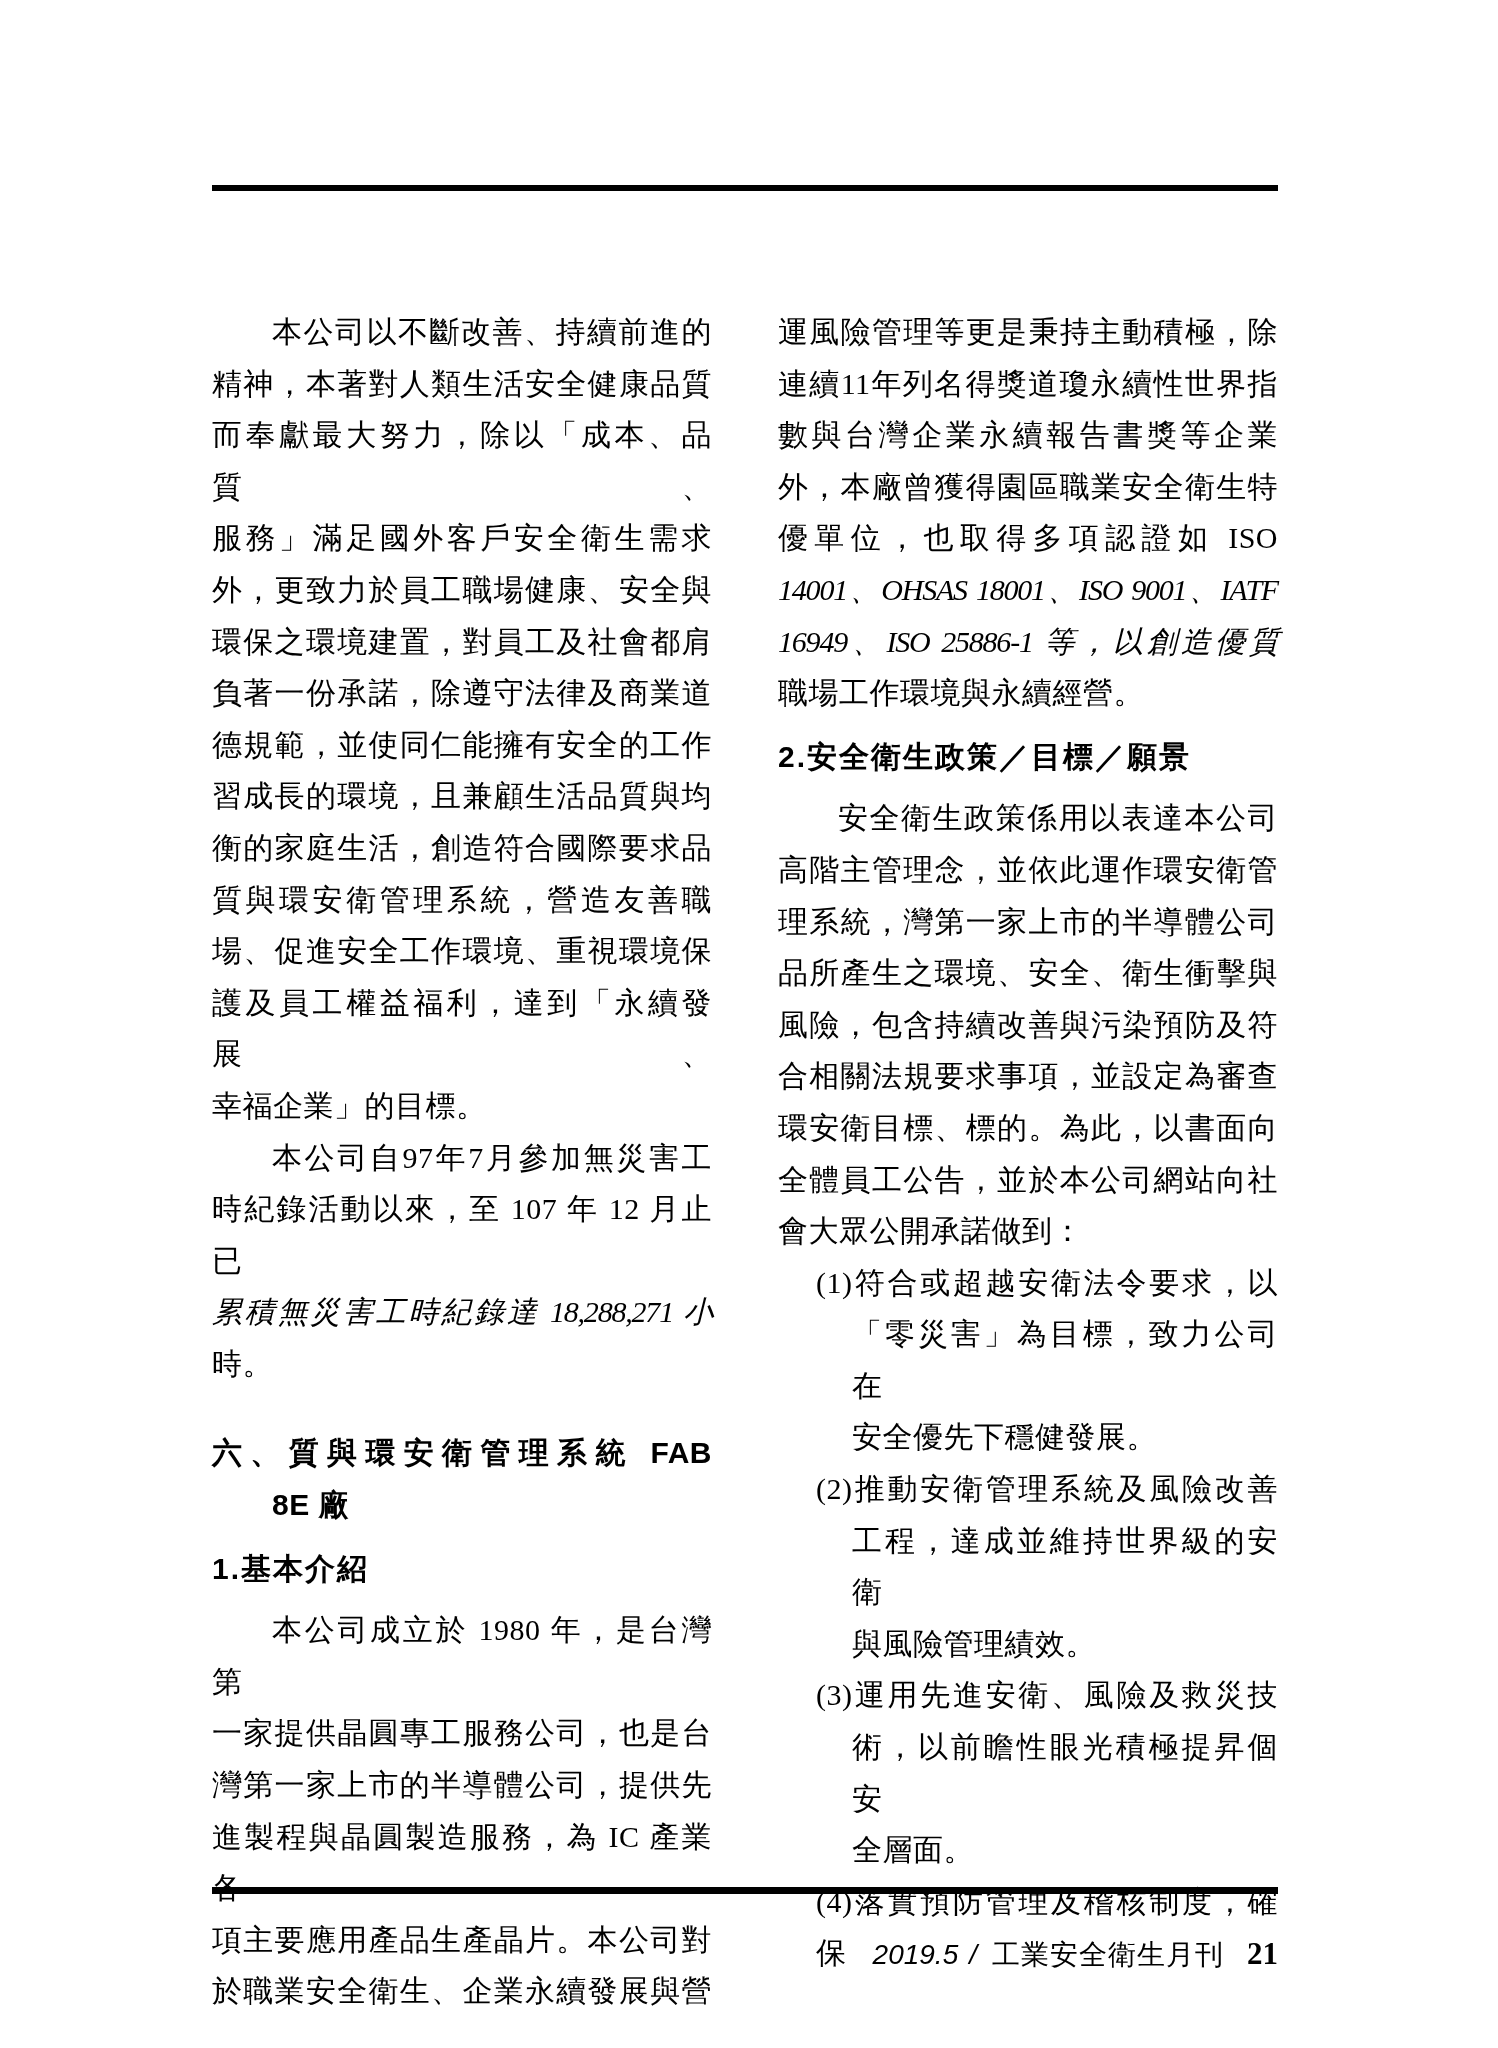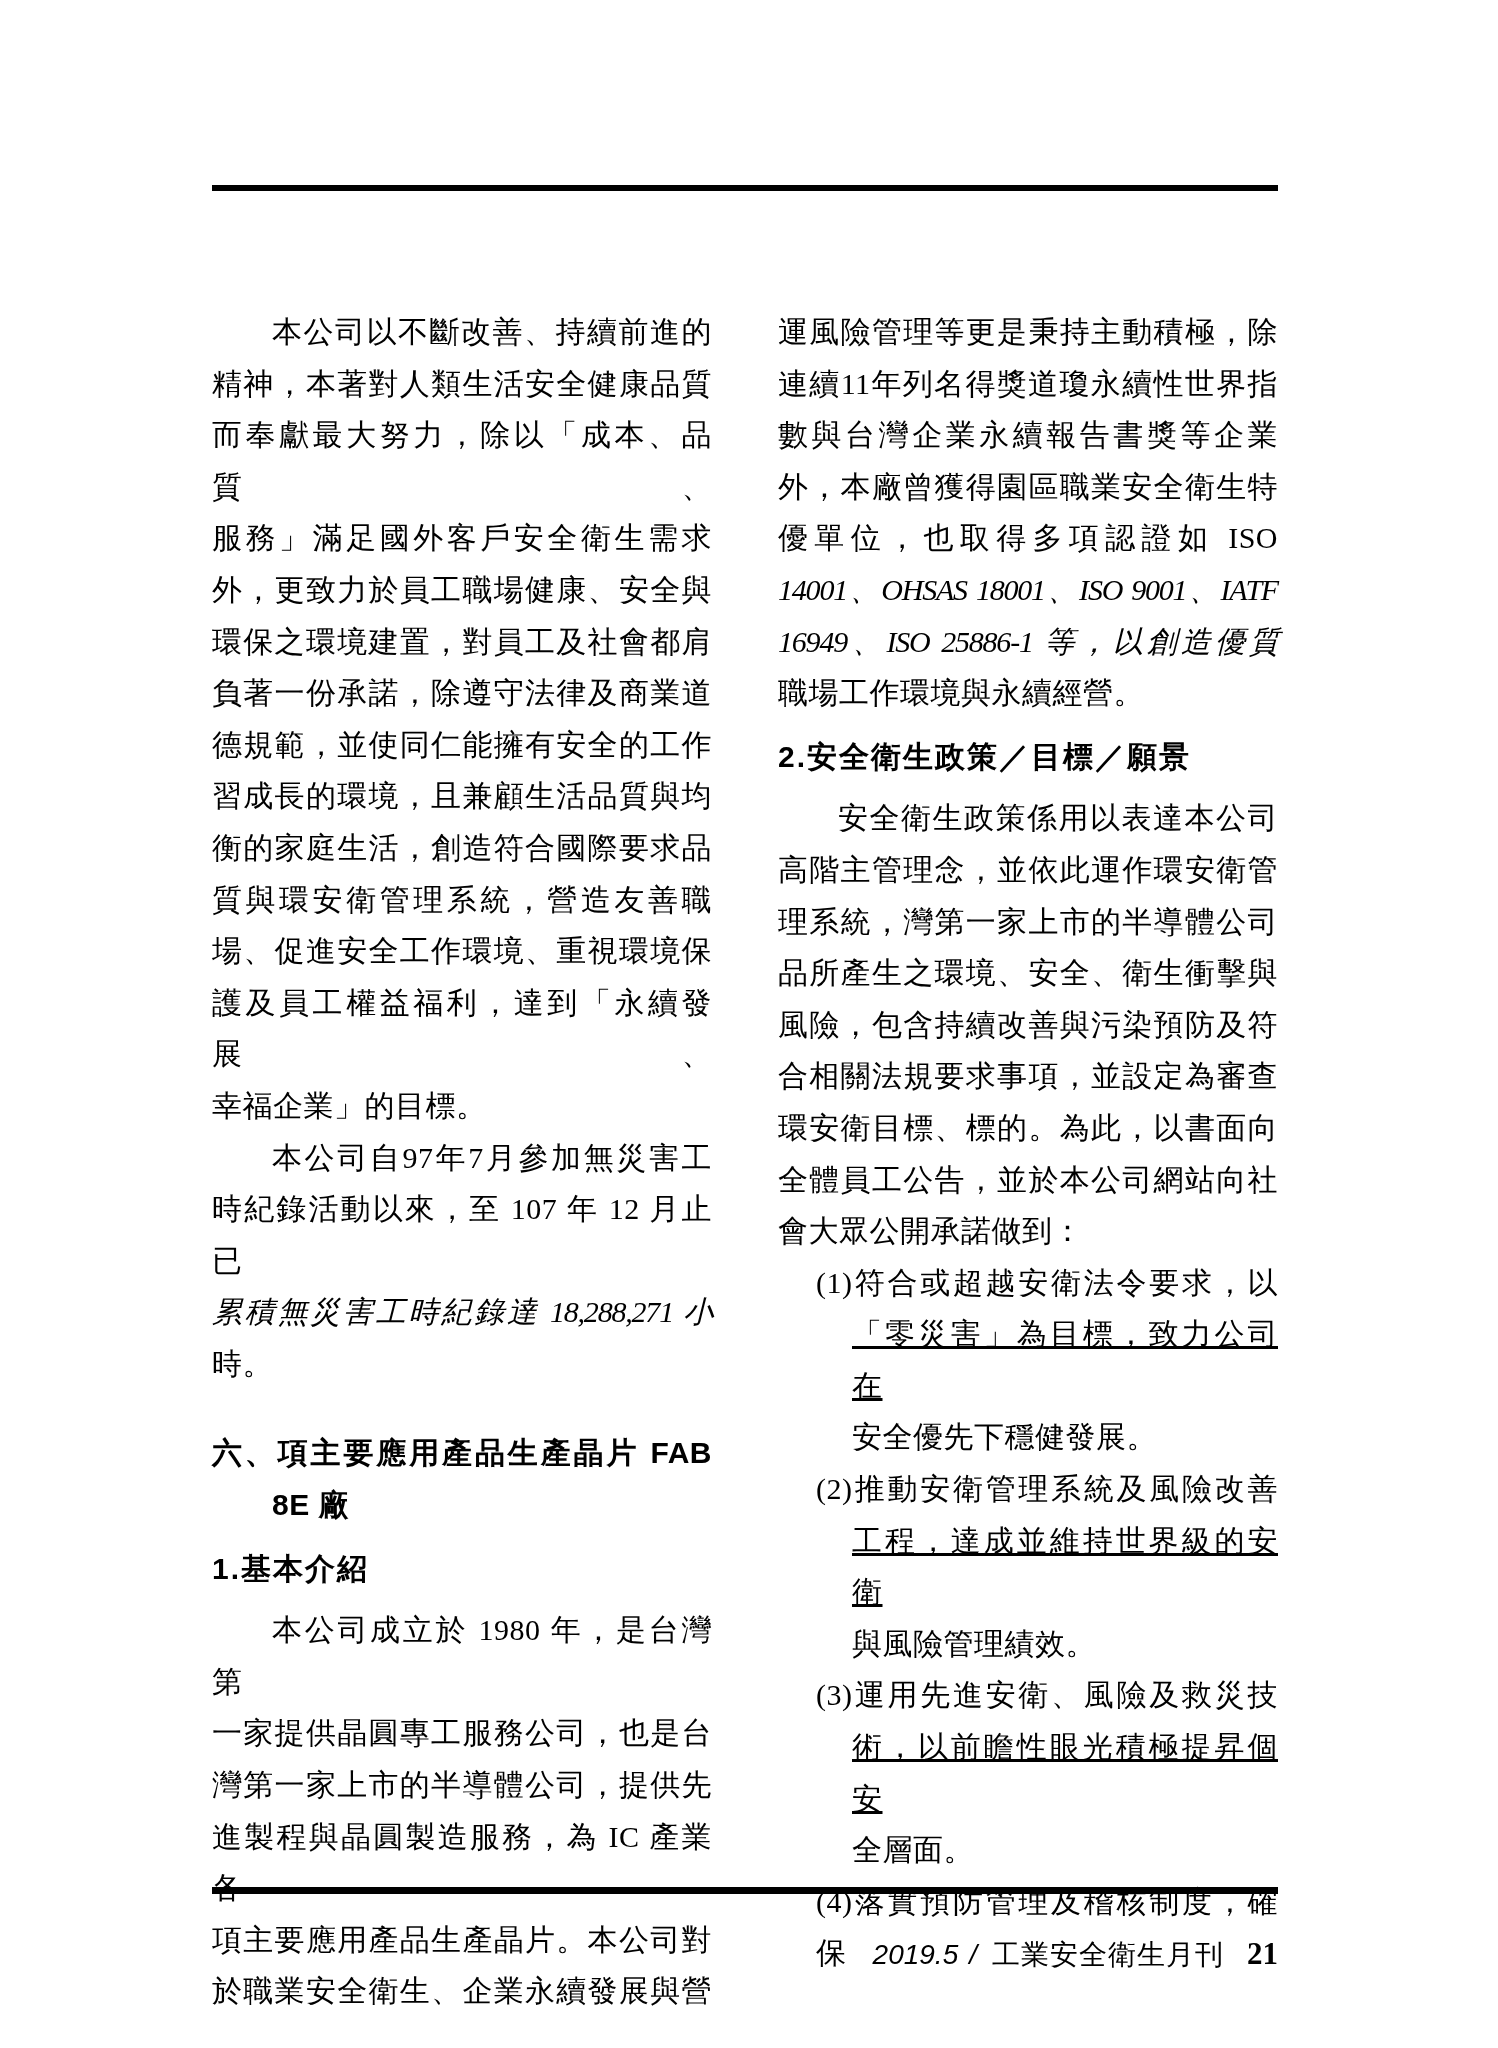--- a/index.html
+++ b/index.html
@@ -33,21 +33,21 @@
   .role-heading-main-cont,
   .role-heading-sub {
     font-family: "Liberation Sans", "DejaVu Sans", sans-serif;
     font-weight: bold;
   }
   .role-heading-main { margin-top: 38px; }
   .role-heading-main-cont { text-indent: 60px; text-align-last: left; }
   .role-heading-sub { margin: 12px 0 10px 0; text-align-last: left; letter-spacing: 2px; }
   
   .role-list-first { padding-left: 38px; }
-  .role-list-mid   { padding-left: 74px; text-decoration: underline; }
+  .role-list-mid   { padding-left: 74px; }
   .role-list-end   { padding-left: 74px; text-align-last: left; }
   
   .role-tight { letter-spacing: -1.2px; font-style: italic; }
 
   .footer {
     position: absolute; top: 1936px; right: 220px;
     font-size: 28px; white-space: nowrap;
   }
   .footer .issue, .footer .sep {
     font-style: italic;
@@ -77,21 +77,21 @@
       <div class="line role-para-mid">習成長的環境，且兼顧生活品質與均</div>
       <div class="line role-para-mid">衡的家庭生活，創造符合國際要求品</div>
       <div class="line role-para-mid">質與環安衛管理系統，營造友善職</div>
       <div class="line role-para-mid">場、促進安全工作環境、重視環境保</div>
       <div class="line role-para-mid">護及員工權益福利，達到「永續發展、</div>
       <div class="line role-para-end">幸福企業」的目標。</div>
       <div class="line role-para-first">本公司自97年7月參加無災害工</div>
       <div class="line role-para-mid">時紀錄活動以來，至 107 年 12 月止已</div>
       <div class="line role-para-mid role-tight">累積無災害工時紀錄達 18,288,271 小</div>
       <div class="line role-para-end">時。</div>
-      <div class="line role-heading-main">六、項主要應用產品生產晶片 FAB</div>
+      <div class="line role-heading-main">六、質與環安衛管理系統 FAB</div>
       <div class="line role-heading-main-cont">8E 廠</div>
       <div class="line role-heading-sub">1.基本介紹</div>
       <div class="line role-para-first">本公司成立於 1980 年，是台灣第</div>
       <div class="line role-para-mid">一家提供晶圓專工服務公司，也是台</div>
       <div class="line role-para-mid">灣第一家上市的半導體公司，提供先</div>
       <div class="line role-para-mid">進製程與晶圓製造服務，為 IC 產業各</div>
       <div class="line role-para-mid">項主要應用產品生產晶片。本公司對</div>
       <div class="line role-para-mid">於職業安全衛生、企業永續發展與營</div>
     </div>
 

